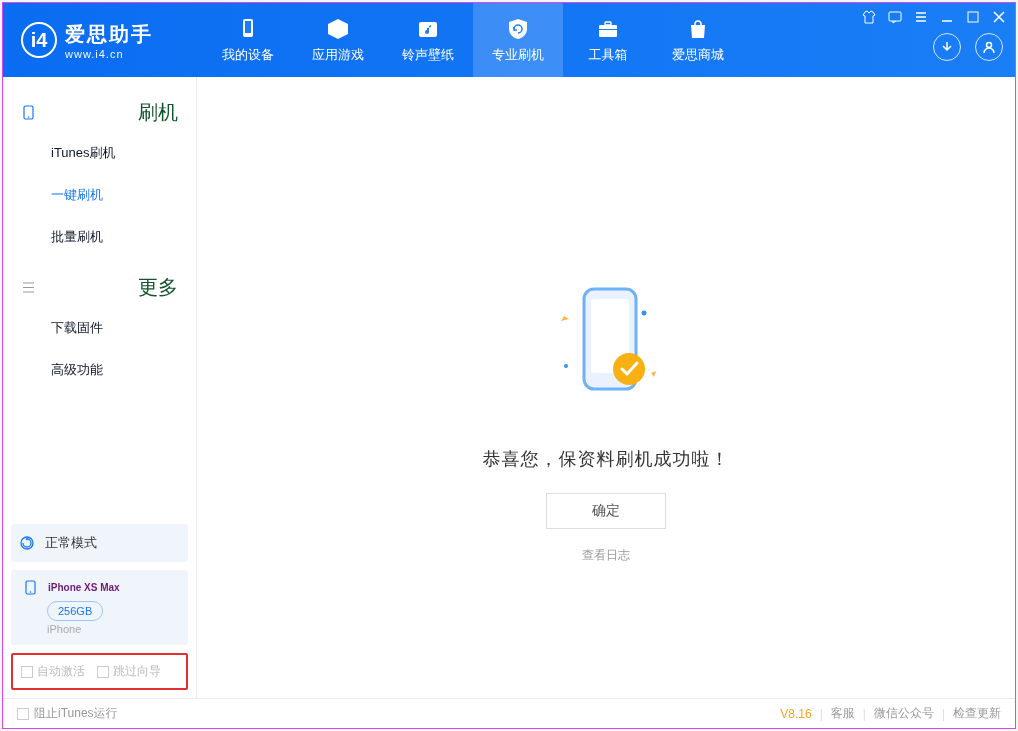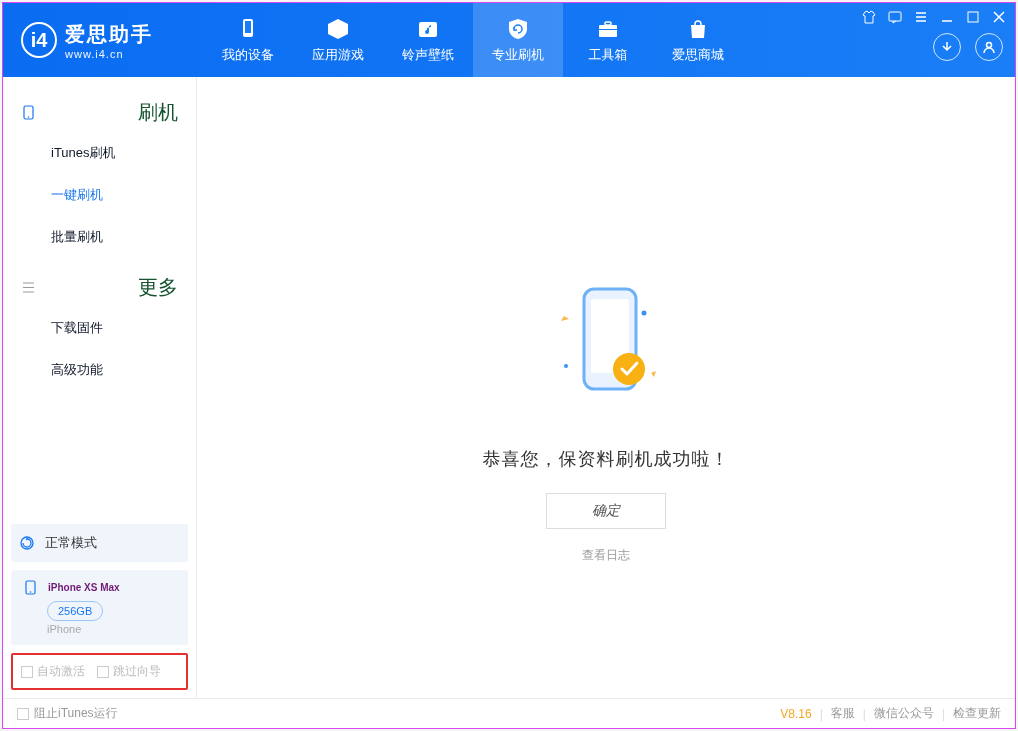--- a/index.html
+++ b/index.html
@@ -39,21 +39,21 @@
 .storage-pill { display: inline-block; margin: 6px 0 2px 24px; padding: 3px 10px; border-radius: 10px; font-size: 11px; color: #1877f2; border: 1px solid #9ec6f5; }
 .device-sub { margin-left: 24px; font-size: 11px; color: #aaa; }
 .checkrow { margin: 8px; padding: 8px; display: flex; gap: 12px; font-size: 12px; color: #bbb; border: 2px solid #e63030; border-radius: 2px; }
 .checkrow label { display: flex; align-items: center; gap: 4px; cursor: pointer; }
 .ck { width: 12px; height: 12px; border: 1px solid #ccc; display: inline-block; }
 
 
 .main { flex: 1; display: flex; flex-direction: column; align-items: center; justify-content: center; padding-top: 60px; }
 .phone-illus { position: relative; width: 200px; height: 150px; display: flex; align-items: center; justify-content: center; }
 .success-msg { margin-top: 26px; font-size: 18px; color: #333; letter-spacing: 1px; }
-.ok-btn { margin-top: 22px; width: 120px; height: 36px; border: 1px solid #ddd; background: #fff; font-size: 14px; color: #555; cursor: pointer; font-style: italic; }
+.ok-btn { margin-top: 22px; width: 120px; height: 36px; border: 1px solid #ddd; background: #fff; font-size: 14px; color: #555; cursor: pointer; }
 .log-link { margin-top: 18px; font-size: 12px; color: #999; cursor: pointer; }
 
 
 .statusbar { height: 30px; border-top: 1px solid #eaeaea; display: flex; align-items: center; padding: 0 14px; font-size: 12px; color: #999; }
 .statusbar .left { display: flex; align-items: center; gap: 5px; }
 .statusbar .right { margin-left: auto; display: flex; align-items: center; gap: 8px; }
 .statusbar .ver { color: #f5a623; }
 .sep { color: #ddd; }
 </style>
 </head>

